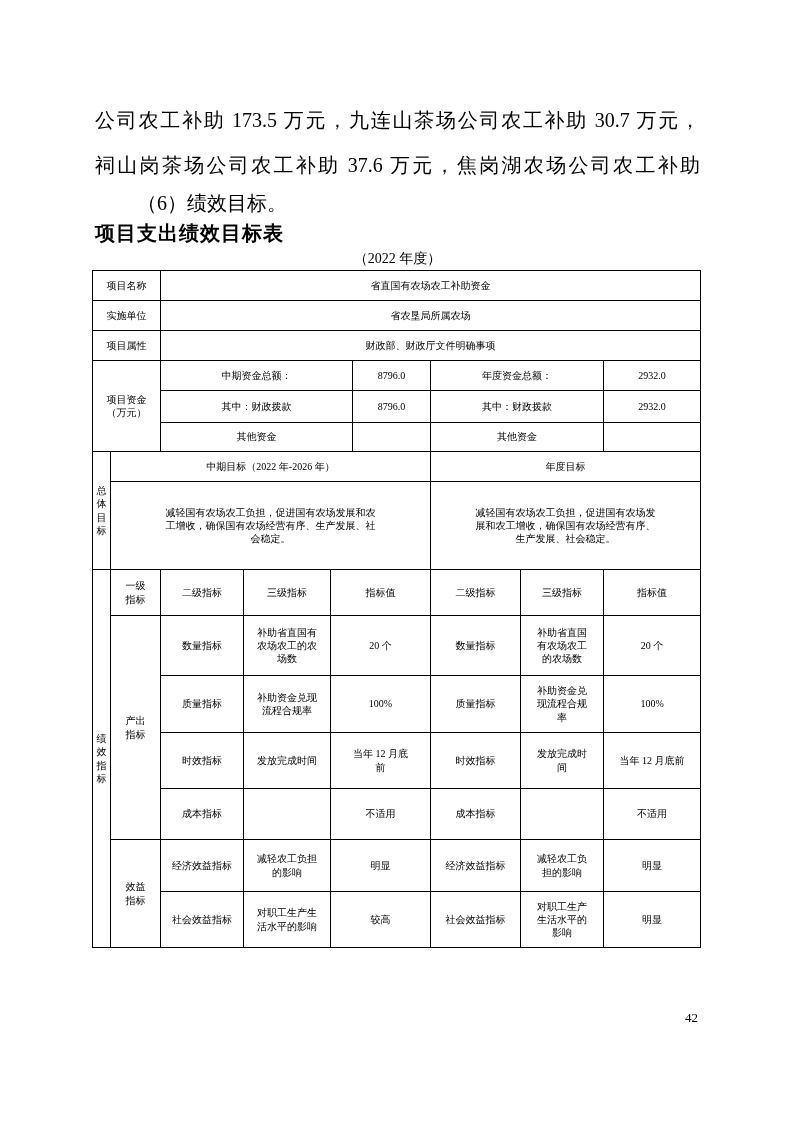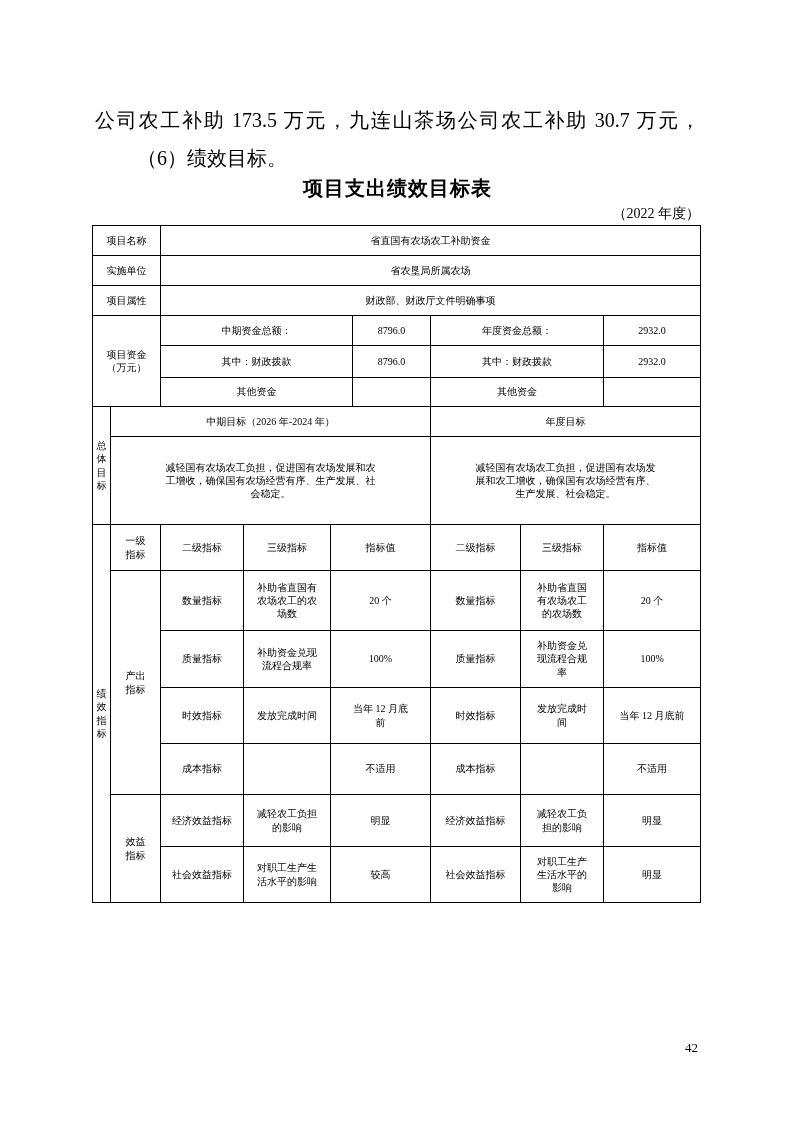--- a/index.html
+++ b/index.html
@@ -8,51 +8,52 @@
     font-family:"Liberation Serif","DejaVu Serif",serif;color:#000;
     overflow:hidden;
   }
   .content{position:absolute;left:95px;top:2px;width:605px;}
   .para{margin-top:96px;}
   .para-line{font-size:20px;line-height:45px;white-space:nowrap;}
   .para-line.just{white-space:normal;text-align:justify;text-align-last:justify;}
   .para-line.sub{line-height:30px;padding-left:42px;white-space:nowrap;}
   .doc-title{
     font-family:"Liberation Sans","DejaVu Sans",sans-serif;
-    font-size:20px;font-weight:bold;line-height:30px;text-align:center;letter-spacing:1px;
-  }
-  .doc-subtitle{font-size:14px;line-height:22px;text-align:right;}
+    font-size:20px;font-weight:bold;line-height:30px;letter-spacing:1px;
+  }
+  .doc-subtitle{font-size:14px;line-height:22px;text-align:center;}
   table.ptable{
     border-collapse:collapse;table-layout:fixed;width:608px;margin-left:-3px;
     font-size:10px;
   }
   table.ptable td{
     border:1px solid #000;padding:1px 2px;vertical-align:middle;text-align:center;
     white-space:pre-line;word-break:keep-all;line-height:1.32;overflow:hidden;
   }
   td.lft{text-align:left;padding-left:4px;margin-top:11px;}
   td.num{text-align:right;padding-right:2px;padding-left:0;}
   td.l3{text-align:left;padding-left:3px;padding-right:0;}
   td.val{padding-left:0;padding-right:0;}
   td.vert{line-height:1.5;padding:0;}
   td.goal{padding:1px 0;line-height:1.45;}
   tr.h29{height:29px;}tr.h30{height:30px;}tr.h32{height:32px;padding-left:14px;}
   tr.h46{height:46px;}tr.h51{height:51px;}tr.h52{height:52px;}
   tr.h56{height:56px;}tr.h57{height:57px;}tr.h60{height:60px;}tr.h88{height:88px;}
   .page-number{
-    position:absolute;right:96px;top:1040px;font-size:13px;line-height:16px;
+    position:absolute;right:96px;top:1010px;font-size:13px;line-height:16px;
   }
 </style>
 </head>
 <body>
 
 <div class="content">
 
   <div class="para">
     <div class="para-line just">公司农工补助 173.5 万元，九连山茶场公司农工补助 30.7 万元，</div>
+    <div class="para-line just">祠山岗茶场公司农工补助 37.6 万元，焦岗湖农场公司农工补助</div>
     <div class="para-line sub">（6）绩效目标。</div>
   </div>
 
   <div class="doc-title">项目支出绩效目标表</div>
   <div class="doc-subtitle">（2022 年度）</div>
 
   <table class="ptable">
     <colgroup>
       <col style="width:18px">
         <col style="width:50px">
@@ -98,21 +99,21 @@
       <td class="num"></td>
       <td colspan="2">其他资金</td>
       <td class="num"></td>
     </tr>
 
     <tr class="h30">
       <td rowspan="2" class="vert">总
 体
 目
 标</td>
-      <td colspan="5">中期目标（2026 年-2024 年）</td>
+      <td colspan="5">中期目标（2022 年-2026 年）</td>
       <td colspan="3">年度目标</td>
     </tr>
     <tr class="h88">
       <td colspan="5" class="goal">减轻国有农场农工负担，促进国有农场发展和农
 工增收，确保国有农场经营有序、生产发展、社
 会稳定。</td>
       <td colspan="3" class="goal">减轻国有农场农工负担，促进国有农场发
 展和农工增收，确保国有农场经营有序、
 生产发展、社会稳定。</td>
     </tr>

